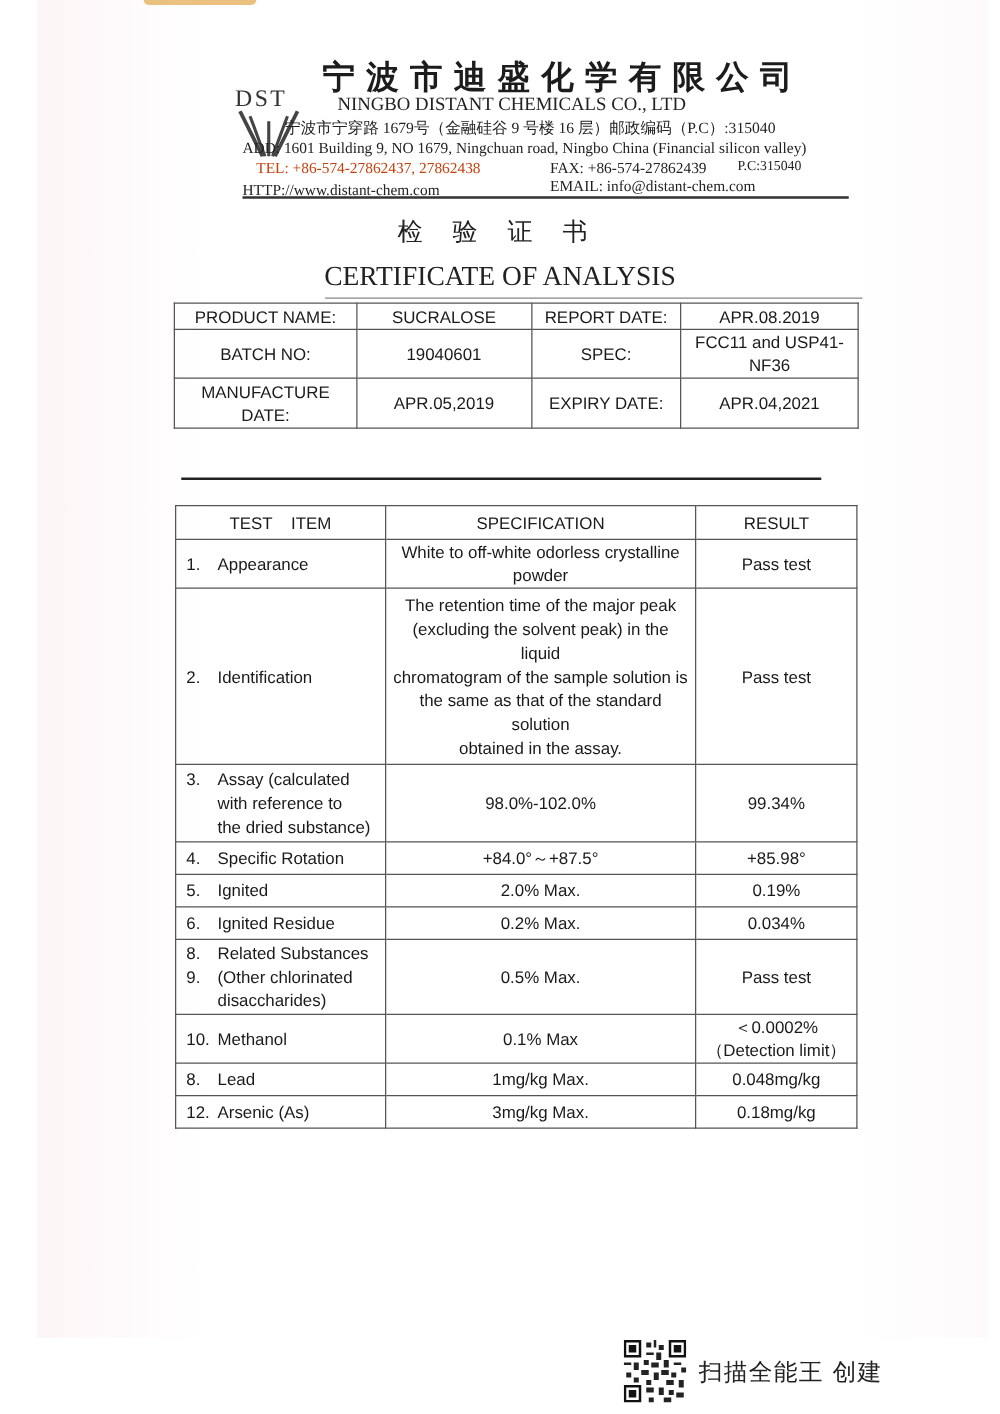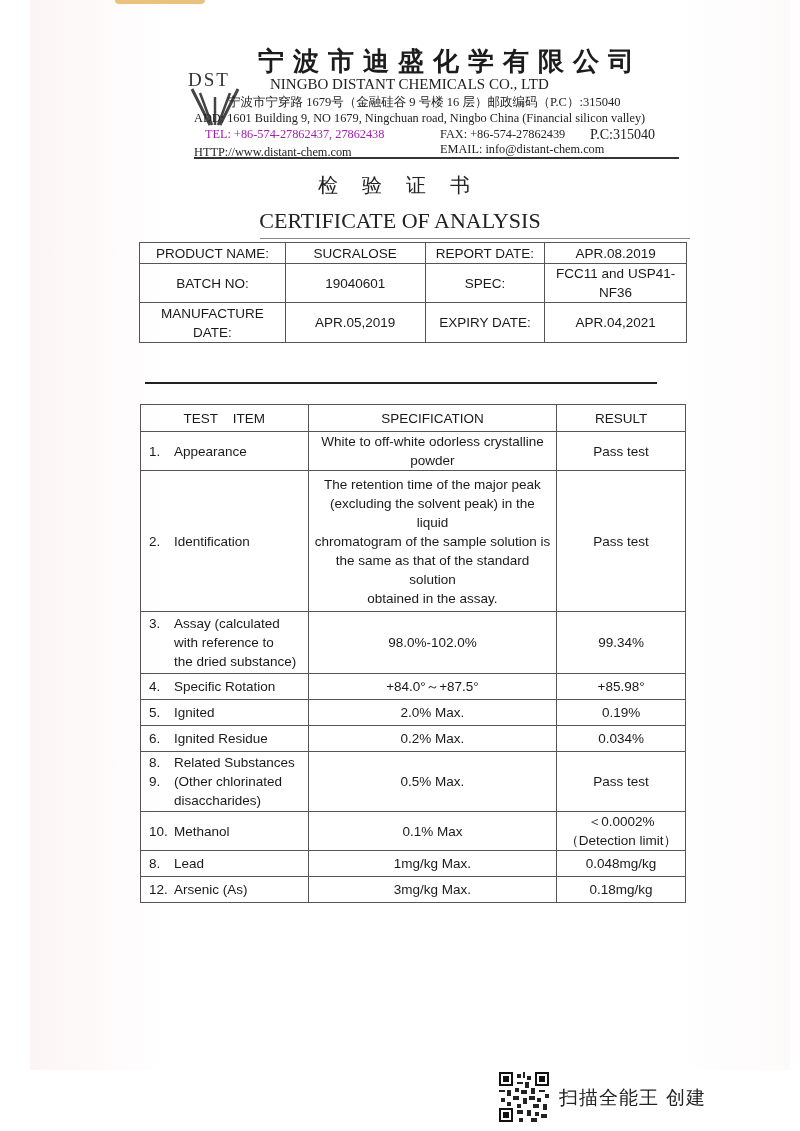--- a/index.html
+++ b/index.html
@@ -27,23 +27,23 @@
     .logo svg { position: absolute; left: 2px; top: 18px; }
     .company-cn {
       position: absolute; left: 258px; top: 44px;
       font-family: "DejaVu Sans", sans-serif; font-size: 26px; font-weight: bold;
       letter-spacing: 9px; color: #1c1c1c;
     }
     .serif { font-family: "Liberation Serif", serif; }
     .company-en { position: absolute; left: 270px; top: 76px; font-size: 15px; color: #222; }
     .addr-cn { position: absolute; left: 228px; top: 94px; font-size: 12.5px; color: #222; }
     .addr-en { position: absolute; left: 194px; top: 111px; font-size: 12.3px; color: #222; }
-    .tel { position: absolute; left: 205px; top: 127px; font-size: 12.3px; color: #a21caf; }
+    .tel { position: absolute; left: 205px; top: 127px; font-size: 12.3px; color: #c2410c; }
     .fax { position: absolute; left: 440px; top: 127px; font-size: 12.3px; color: #222; }
-    .pc { position: absolute; left: 590px; top: 127px; font-size: 14px; color: #222; }
+    .pc { position: absolute; left: 590px; top: 127px; font-size: 11px; color: #222; }
     .http { position: absolute; left: 194px; top: 145px; font-size: 12.3px; color: #222; }
     .email { position: absolute; left: 440px; top: 142px; font-size: 12.3px; color: #222; }
     .rule-head { position: absolute; left: 194px; top: 157px; width: 485px; height: 1.5px; background: #333; }
     .title-cn {
       position: absolute; left: 0; width: 800px; top: 172px; text-align: center;
       font-family: "DejaVu Serif", serif; font-size: 20px; letter-spacing: 24px; color: #222; padding-left: 6px;
     }
     .title-en {
       position: absolute; left: 0; width: 800px; top: 208px; text-align: center;
       font-family: "Liberation Serif", serif; font-size: 22px; color: #222;

